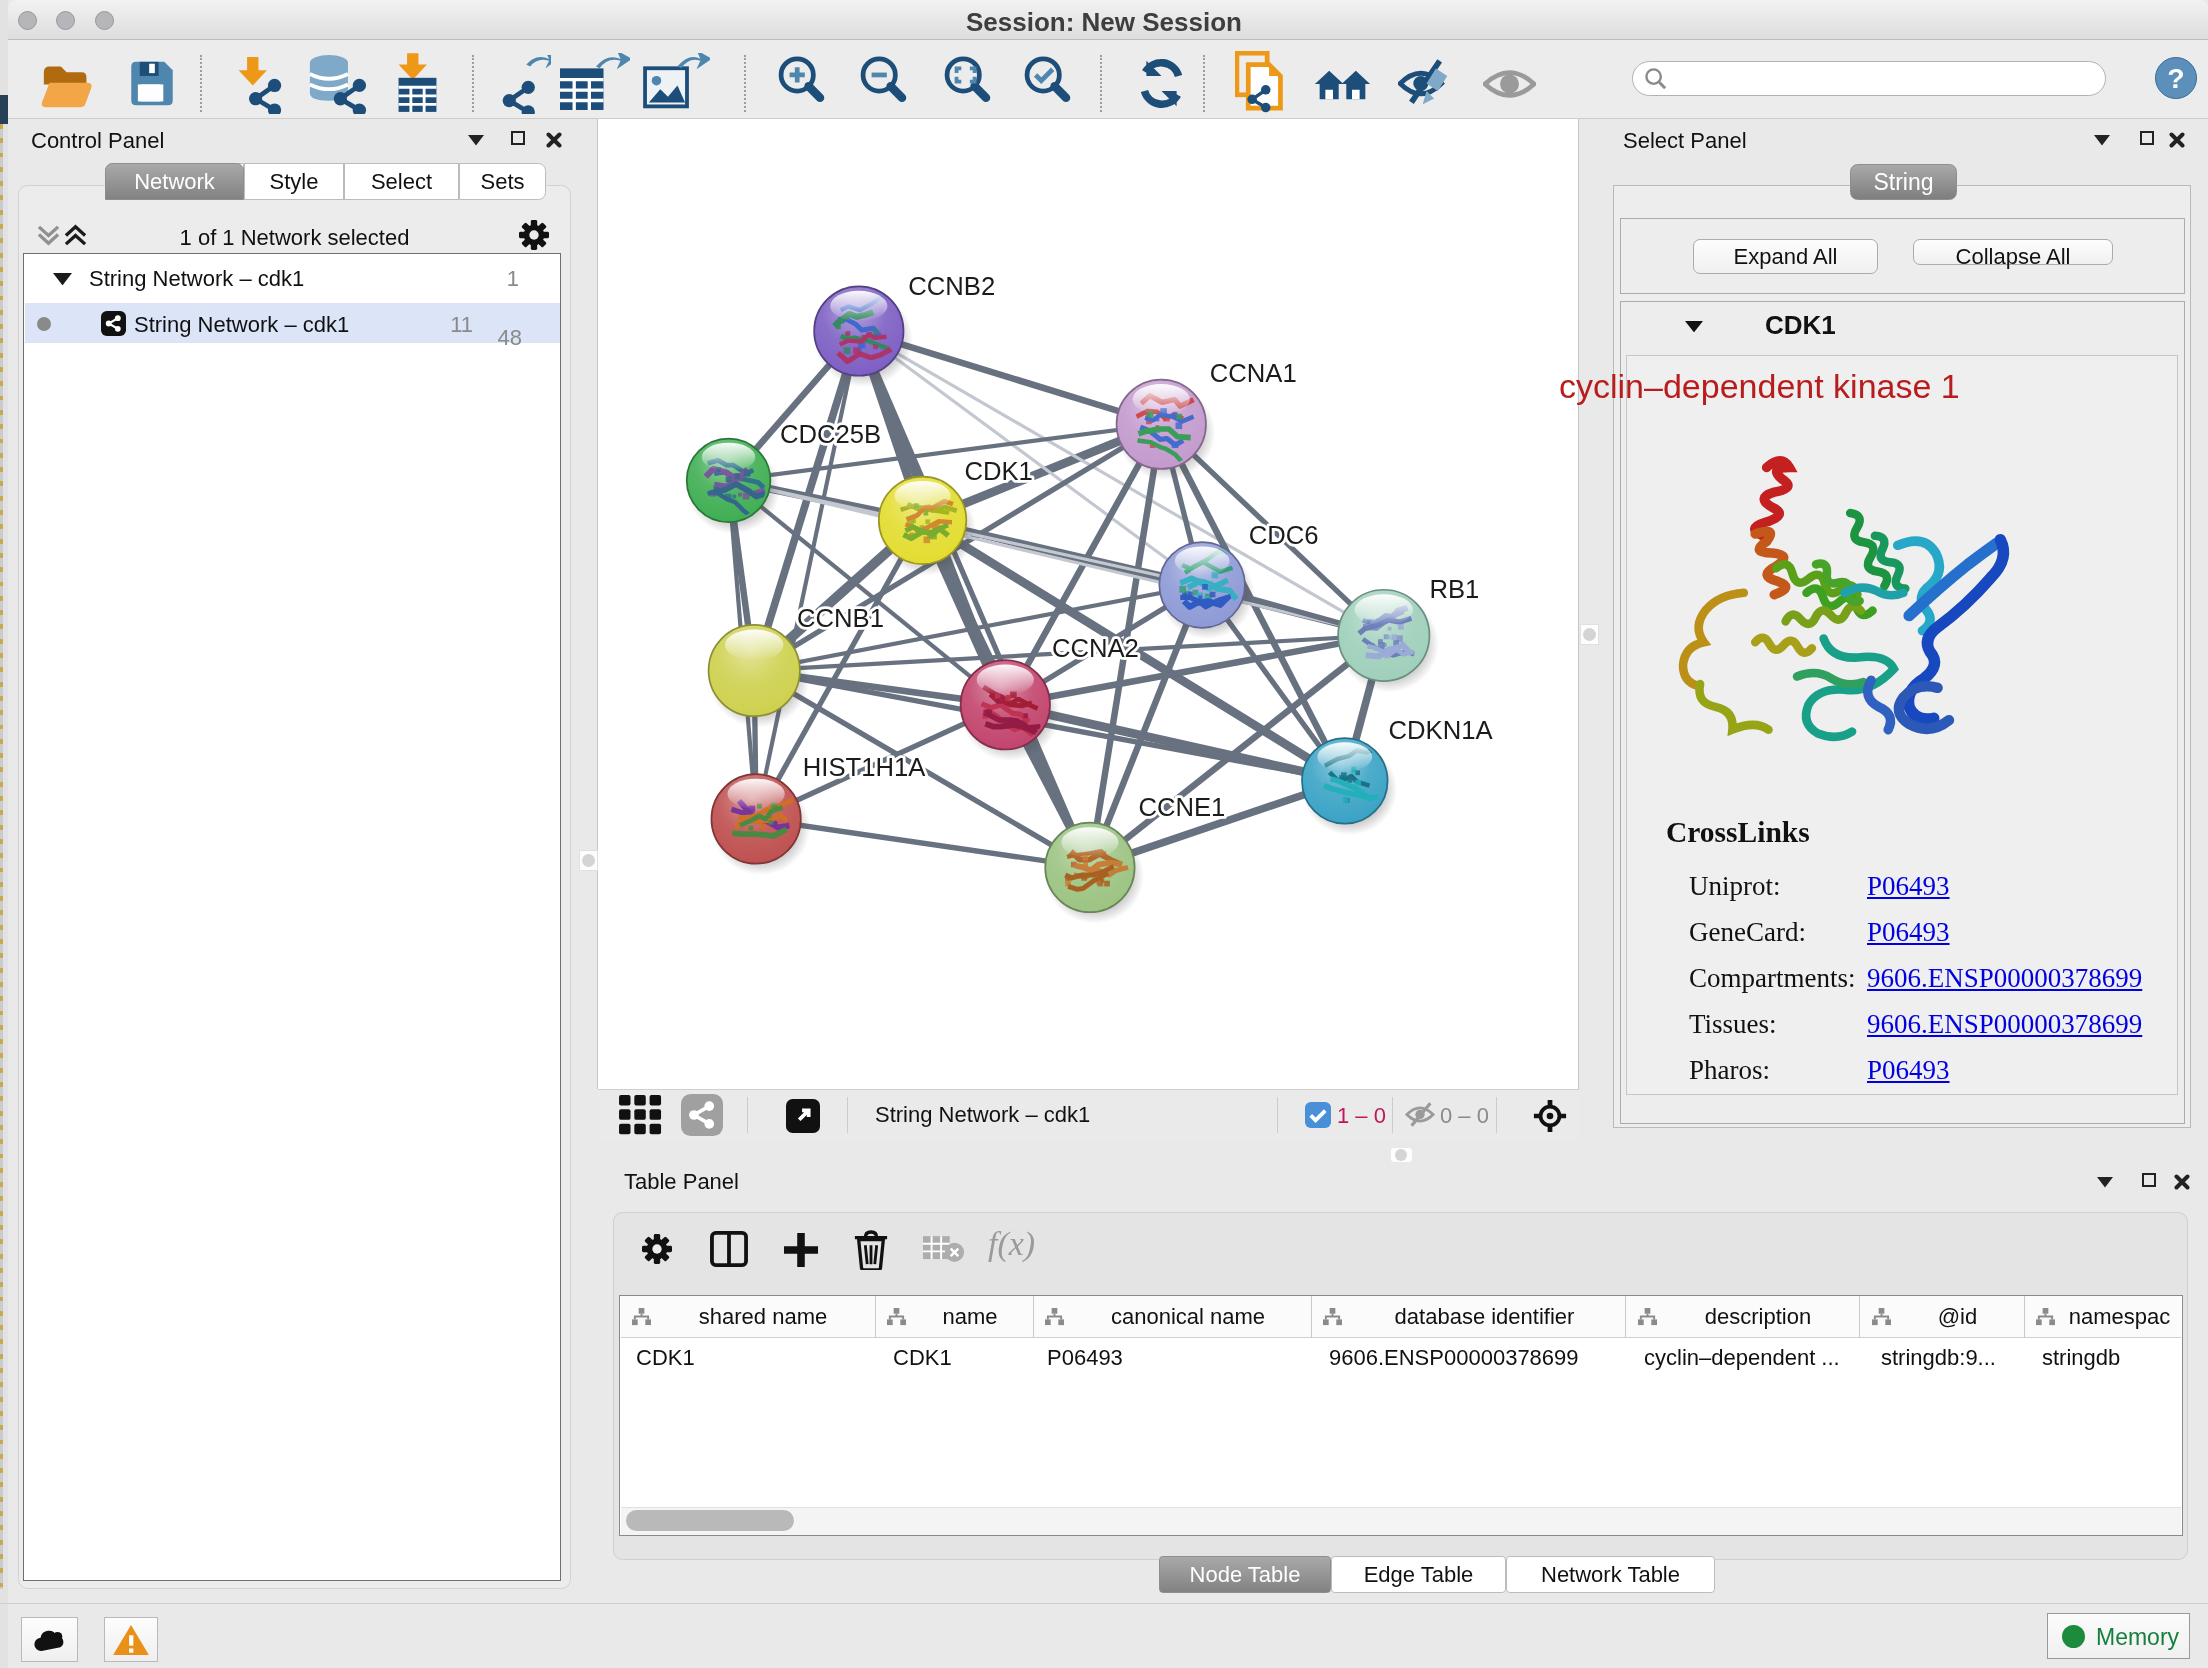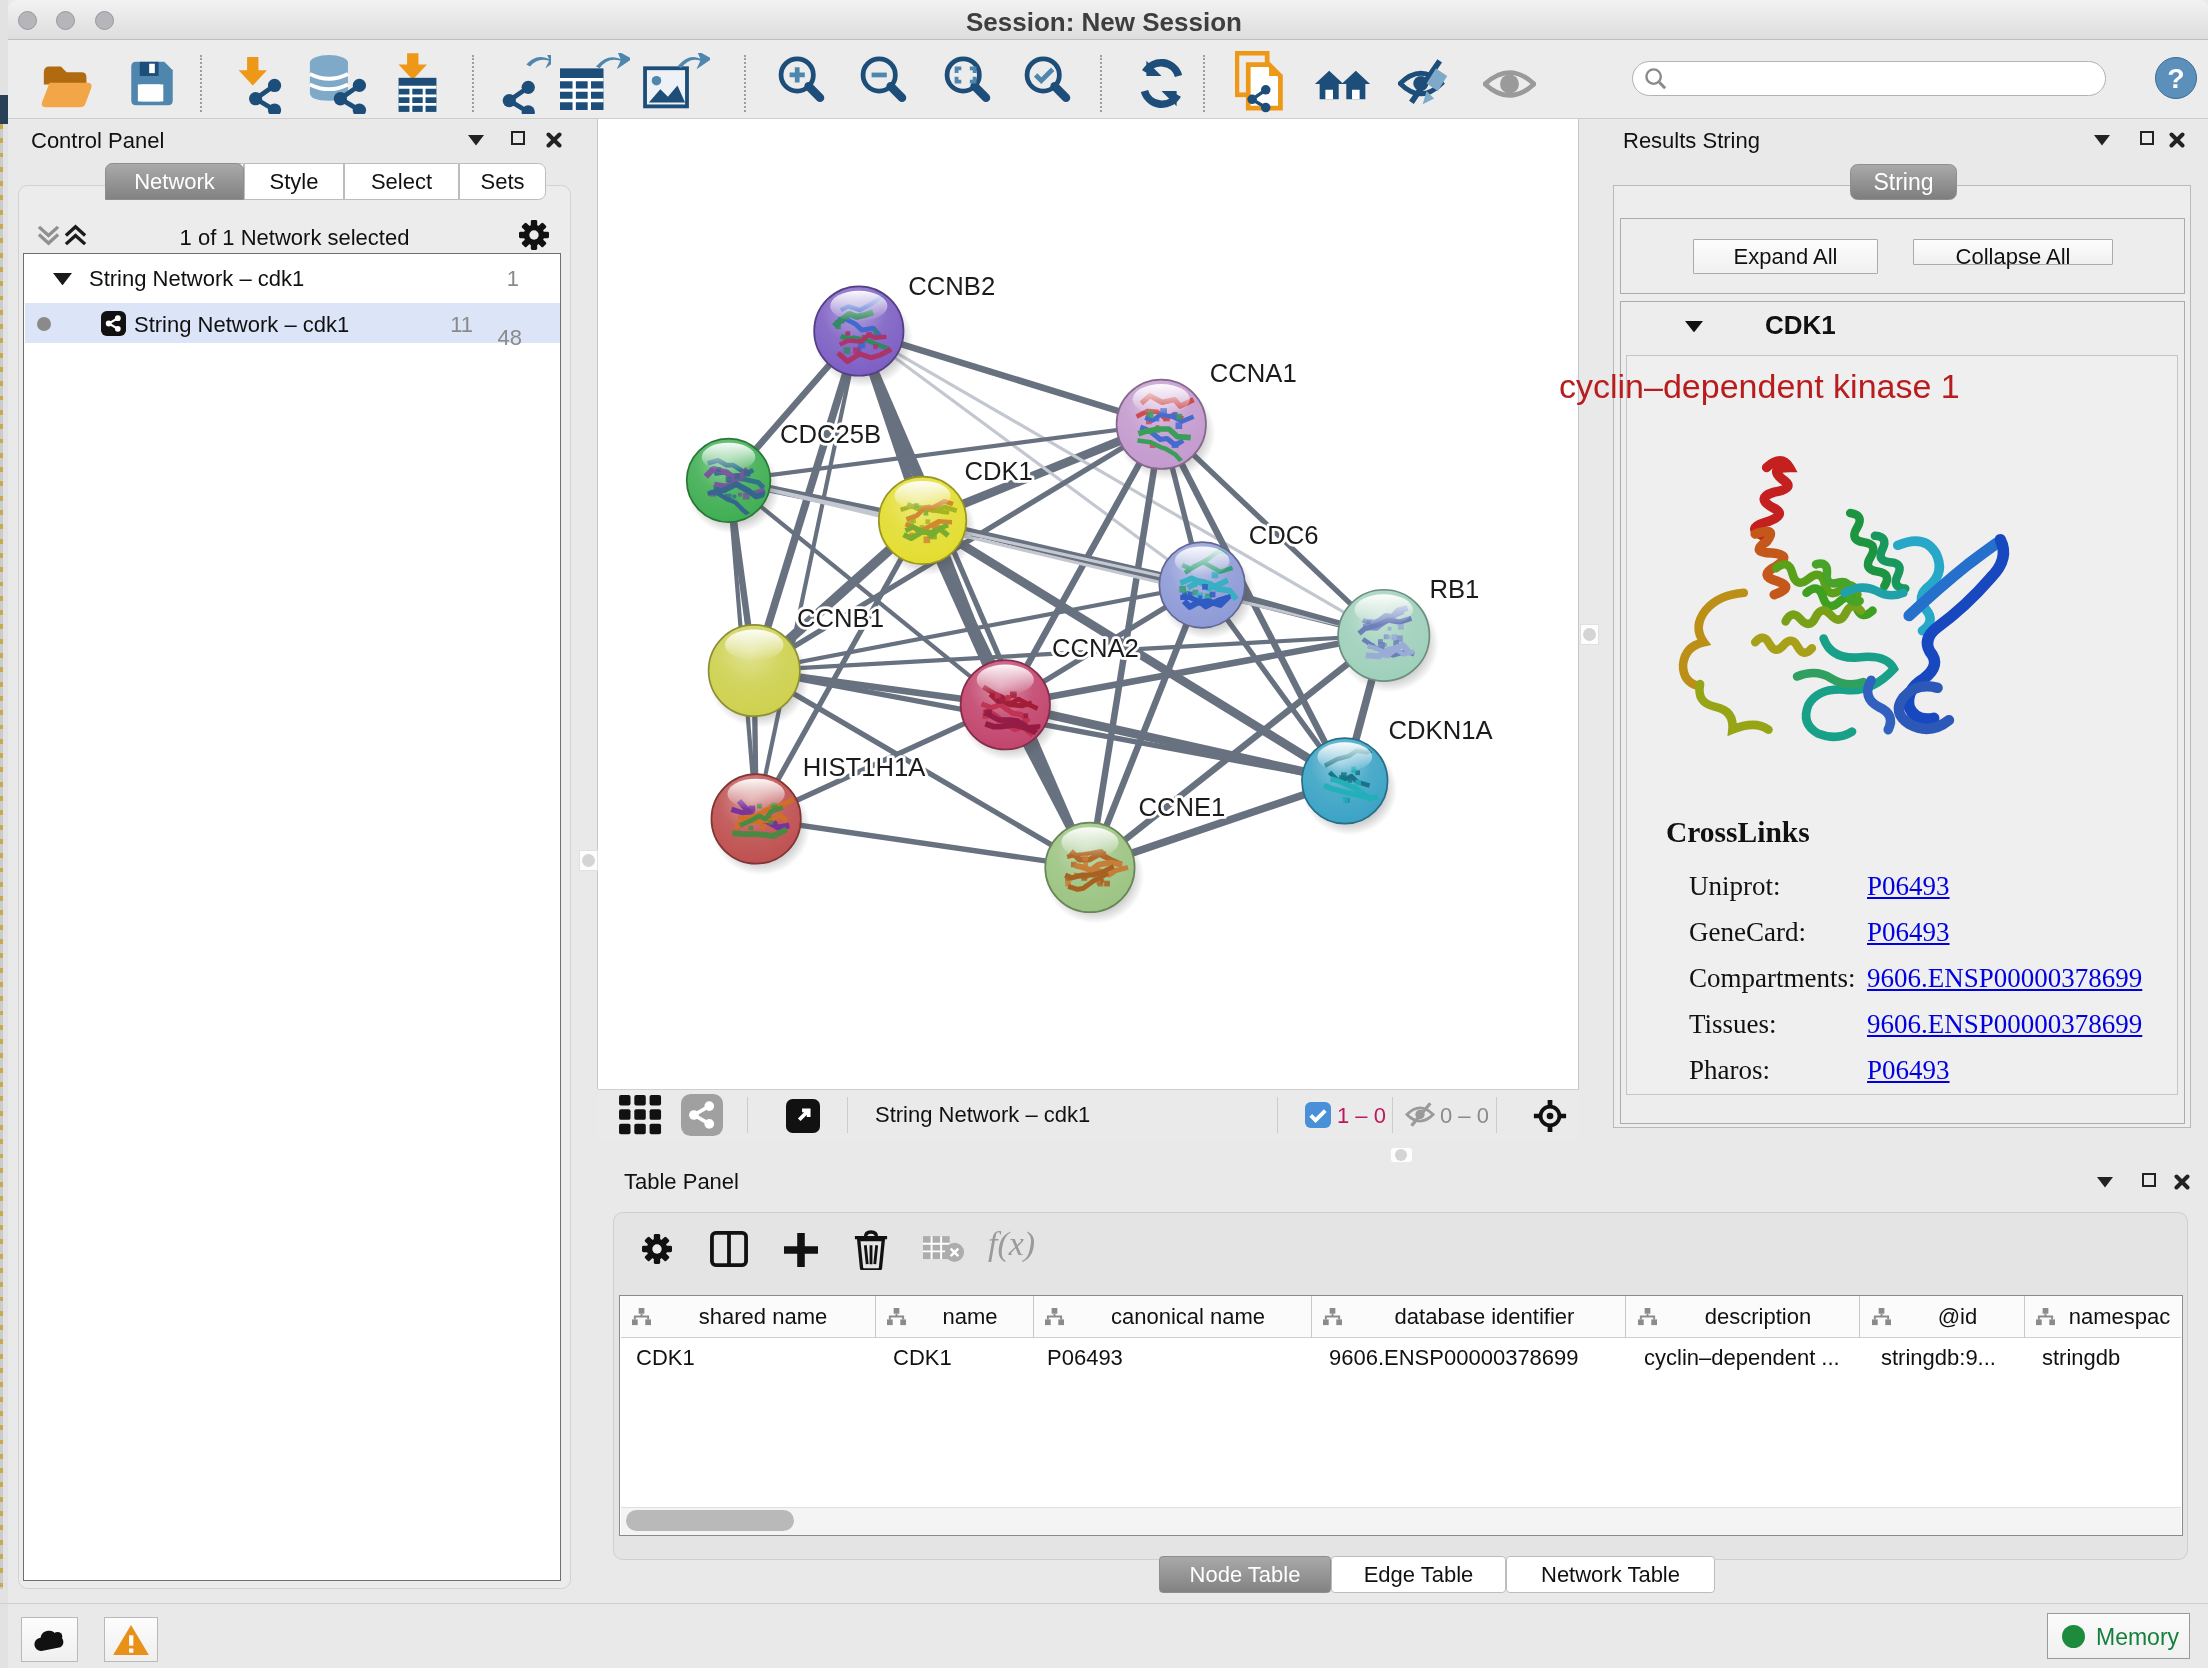--- a/index.html
+++ b/index.html
@@ -1,19 +1,19 @@
 <!DOCTYPE html>
 <html style="font-size:15px"><head><meta charset="utf-8"><style>
 * { margin:0; padding:0; box-sizing:border-box; }
 body { width:2208px; height:1668px; font-family:"Liberation Sans",sans-serif; background:#e9e9e9; position:relative; overflow:hidden; }
 .abs { position:absolute; }
 .panel-title { font-size:22px; color:#111; }
 .tab { position:absolute; border:1px solid #bcbcbc; background:#fff; color:#111; font-size:22px; text-align:center;margin-left:35px; }
 .tab.sel { background:linear-gradient(#a9a9a9,#828282); color:#fff; border-color:#8e8e8e; }
-.gbtn { position:absolute; background:linear-gradient(#fdfdfd,#f0f0f0); border:1.4px solid #ababab; border-radius:1px; font-size:22px; color:#111; text-align:center; }
+.gbtn { position:absolute; background:linear-gradient(#fdfdfd,#f0f0f0); border:1.4px solid #ababab; border-radius:7px; font-size:22px; color:#111; text-align:center; }
 </style></head><body>
 
 <div class="abs" style="left:0;top:0;width:7.6px;height:1668px;background:#e2e2e2"></div>
 <div class="abs" style="left:0;top:124px;width:2.9px;height:1465px;background:repeating-linear-gradient(#c9a94e 0 4.8px,#c9cbcd 4.8px 14.3px)"></div>
 <div class="abs" style="left:0;top:95px;width:7.6px;height:28.5px;background:#274058"></div>
 
 <div class="abs" style="left:7.6px;top:0;width:2201px;height:40px;background:linear-gradient(#f2f2f2,#dddddd);border-bottom:1px solid #bdbdbd;border-radius:9.5px 9.5px 0 0"></div>
 <div class="abs" style="left:18px;top:10.5px;width:19px;height:19px;border-radius:50%;background:#b5b5ba;border:1px solid #98989d"></div>
 <div class="abs" style="left:56px;top:10.5px;width:19px;height:19px;border-radius:50%;background:#b5b5ba;border:1px solid #98989d"></div>
 <div class="abs" style="left:95px;top:10.5px;width:19px;height:19px;border-radius:50%;background:#b5b5ba;border:1px solid #98989d"></div>
@@ -703,21 +703,21 @@
     <path d="M27 2 L7 26" stroke="#9a9a9a" stroke-width="3.5"></path>
   </svg>
 <div class="abs" style="left:1440px;top:1103px;font-size:22px;color:#8a8a8a">0 – 0</div>
 <div class="abs" style="left:1496px;top:1097px;width:1px;height:36px;background:#cccccc"></div>
 <svg class="abs" style="left:1532px;top:1098px" width="36" height="36" viewBox="0 0 38 38">
     <circle cx="19" cy="19" r="10" fill="none" stroke="#111" stroke-width="4"></circle>
     <circle cx="19" cy="19" r="3.5" fill="#111"></circle>
     <path d="M19 2 v8 M19 28 v8 M2 19 h8 M28 19 h8" stroke="#111" stroke-width="5"></path>
   </svg>
 
-<div class="abs panel-title" style="left:1623px;top:128px">Results String</div>
+<div class="abs panel-title" style="left:1623px;top:128px">Select Panel</div>
 <svg style="position:absolute;left:2094px;top:135px" width="16" height="10.5" viewBox="0 0 17 11">
     <path d="M0 0 h17 L8.5 11z" fill="#222"></path>
   </svg>
 <div style="position:absolute;left:2140px;top:131px;width:14.3px;height:14.3px;border:2.4px solid #222;box-sizing:border-box"></div>
 <svg style="position:absolute;left:2169px;top:132px" width="16" height="16" viewBox="0 0 16 16">
     <path d="M2.5 2.5 L13.5 13.5 M13.5 2.5 L2.5 13.5" stroke="#222" stroke-width="4" stroke-linecap="round"></path>
   </svg>
 <div class="abs" style="left:1613px;top:185px;width:578px;height:943px;background:#ededed;border:1.4px solid #b9b9b9"></div>
 <div class="abs" style="left:1850px;top:164px;width:107px;height:36px;border-radius:7.6px;background:linear-gradient(#a9a9a9,#7e7e7e);border:1px solid #8e8e8e;color:#fff;font-size:23px;text-align:center;line-height:34px">String</div>
 

